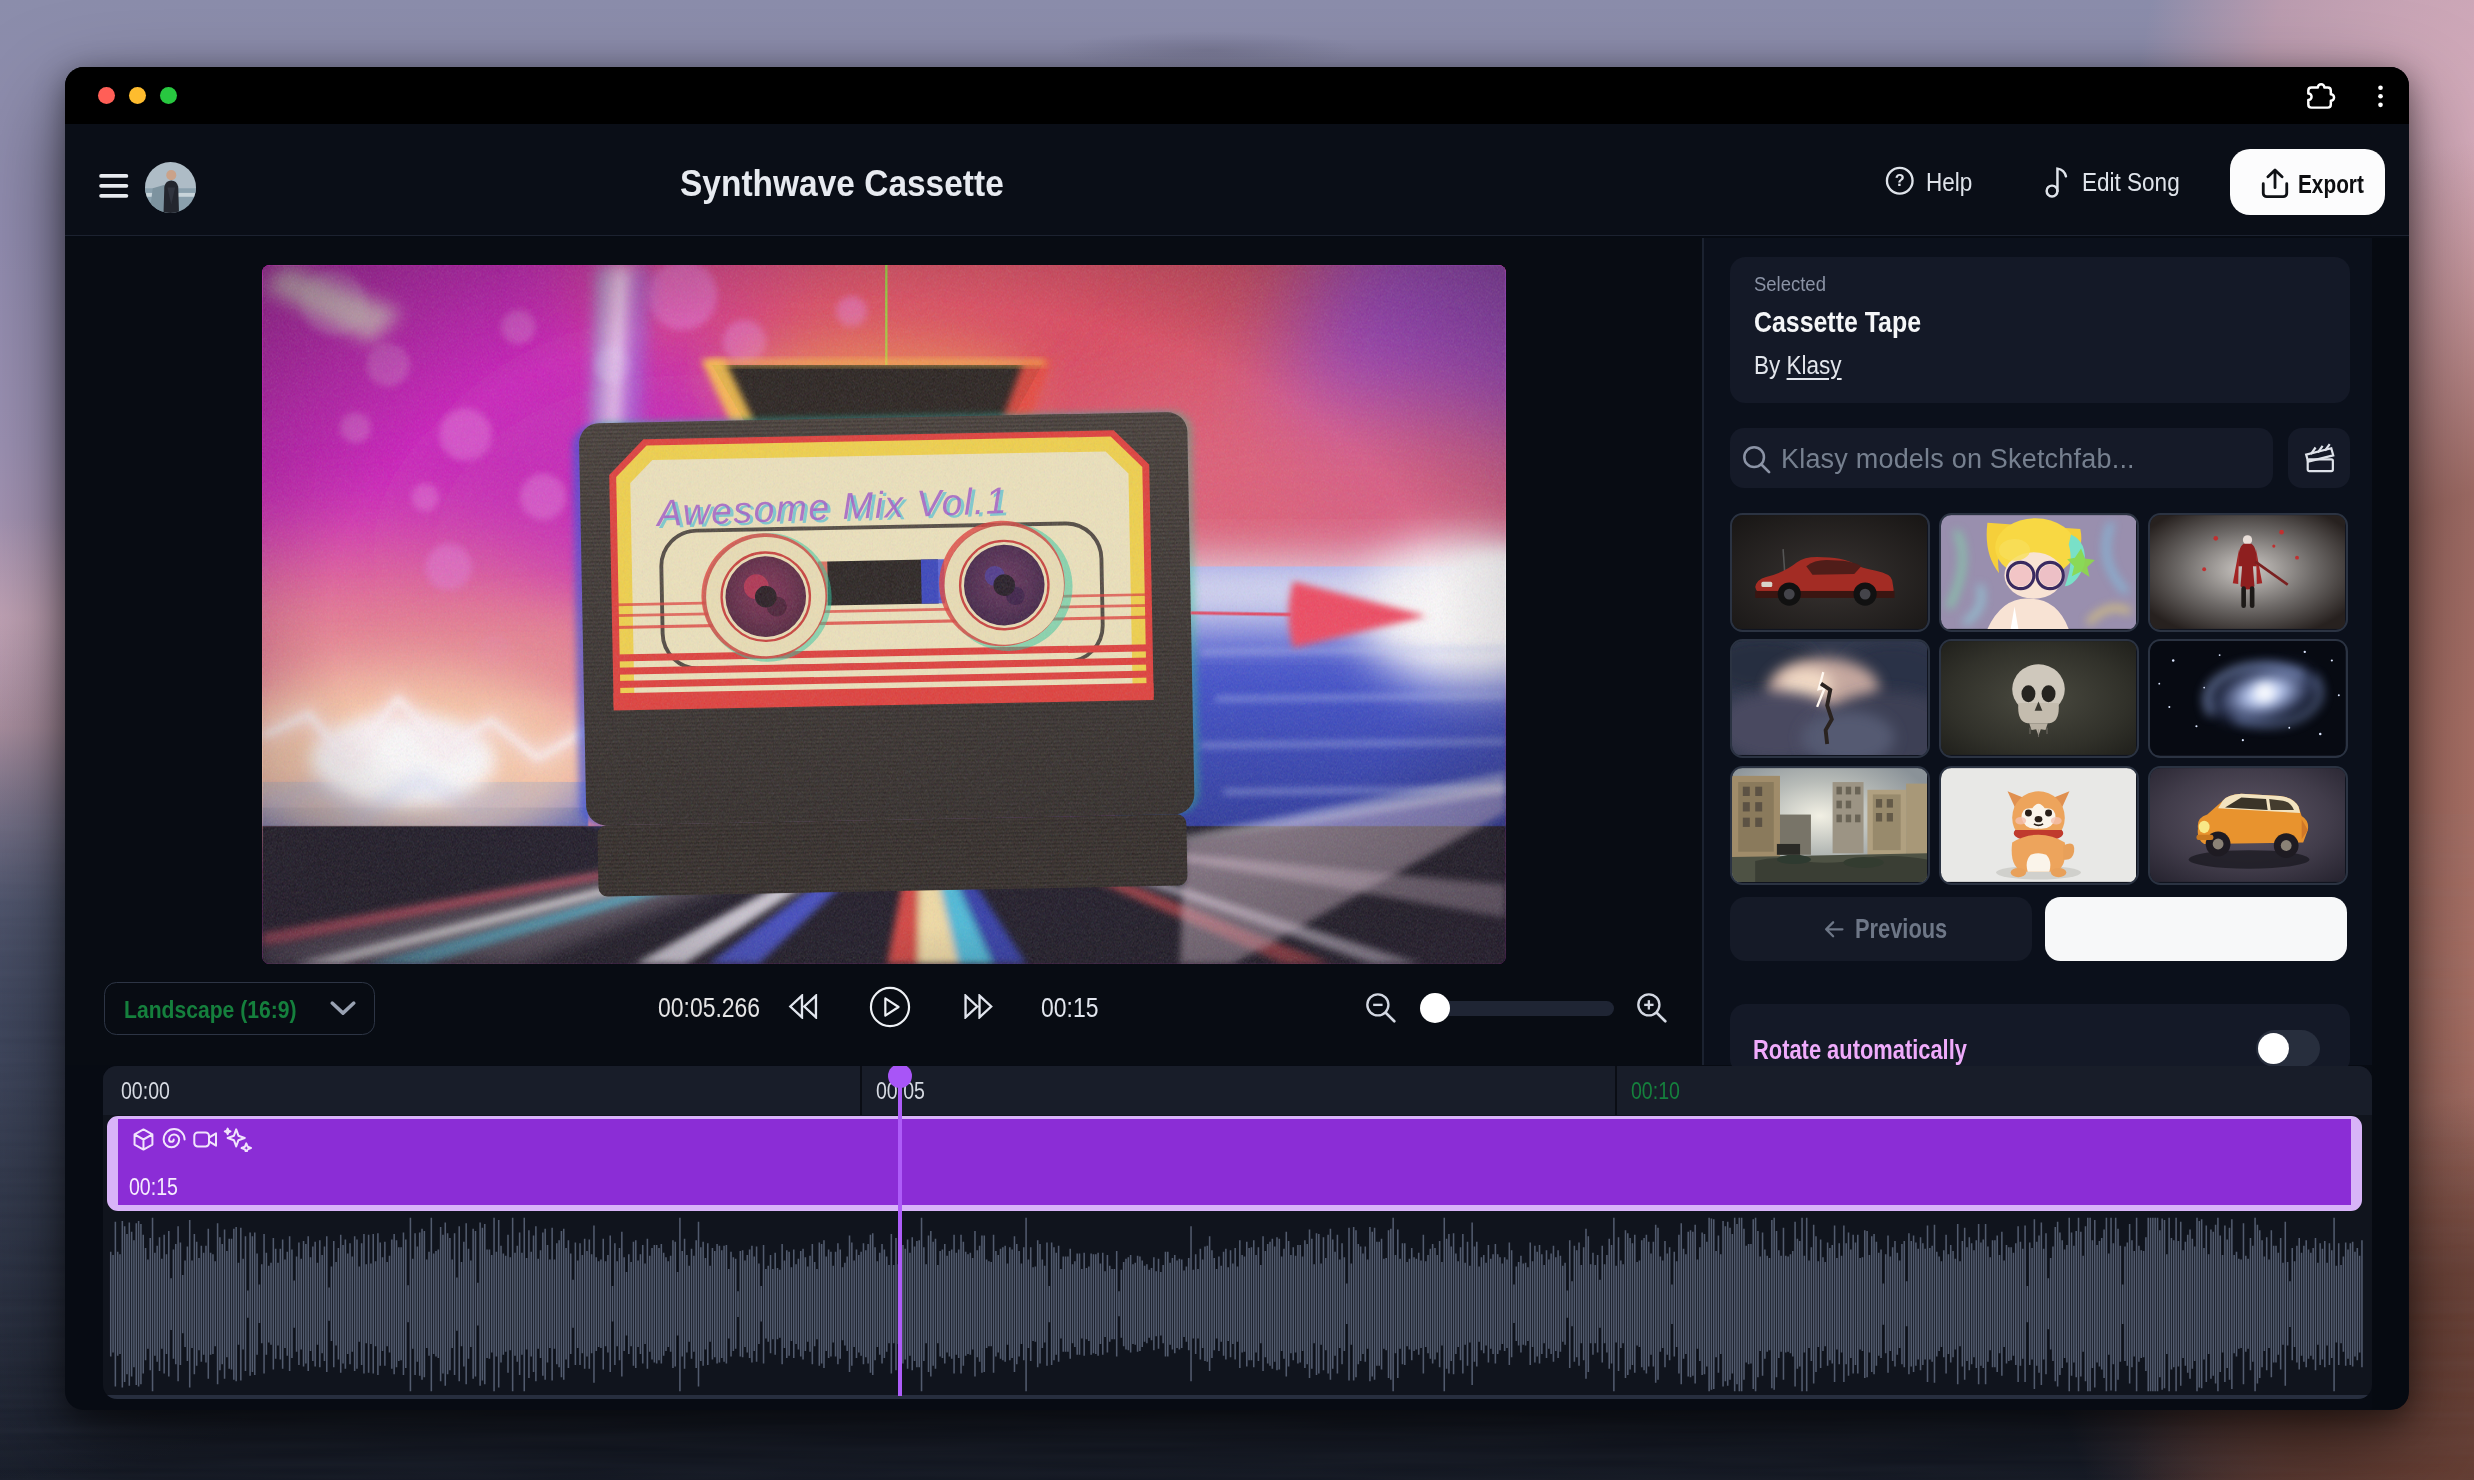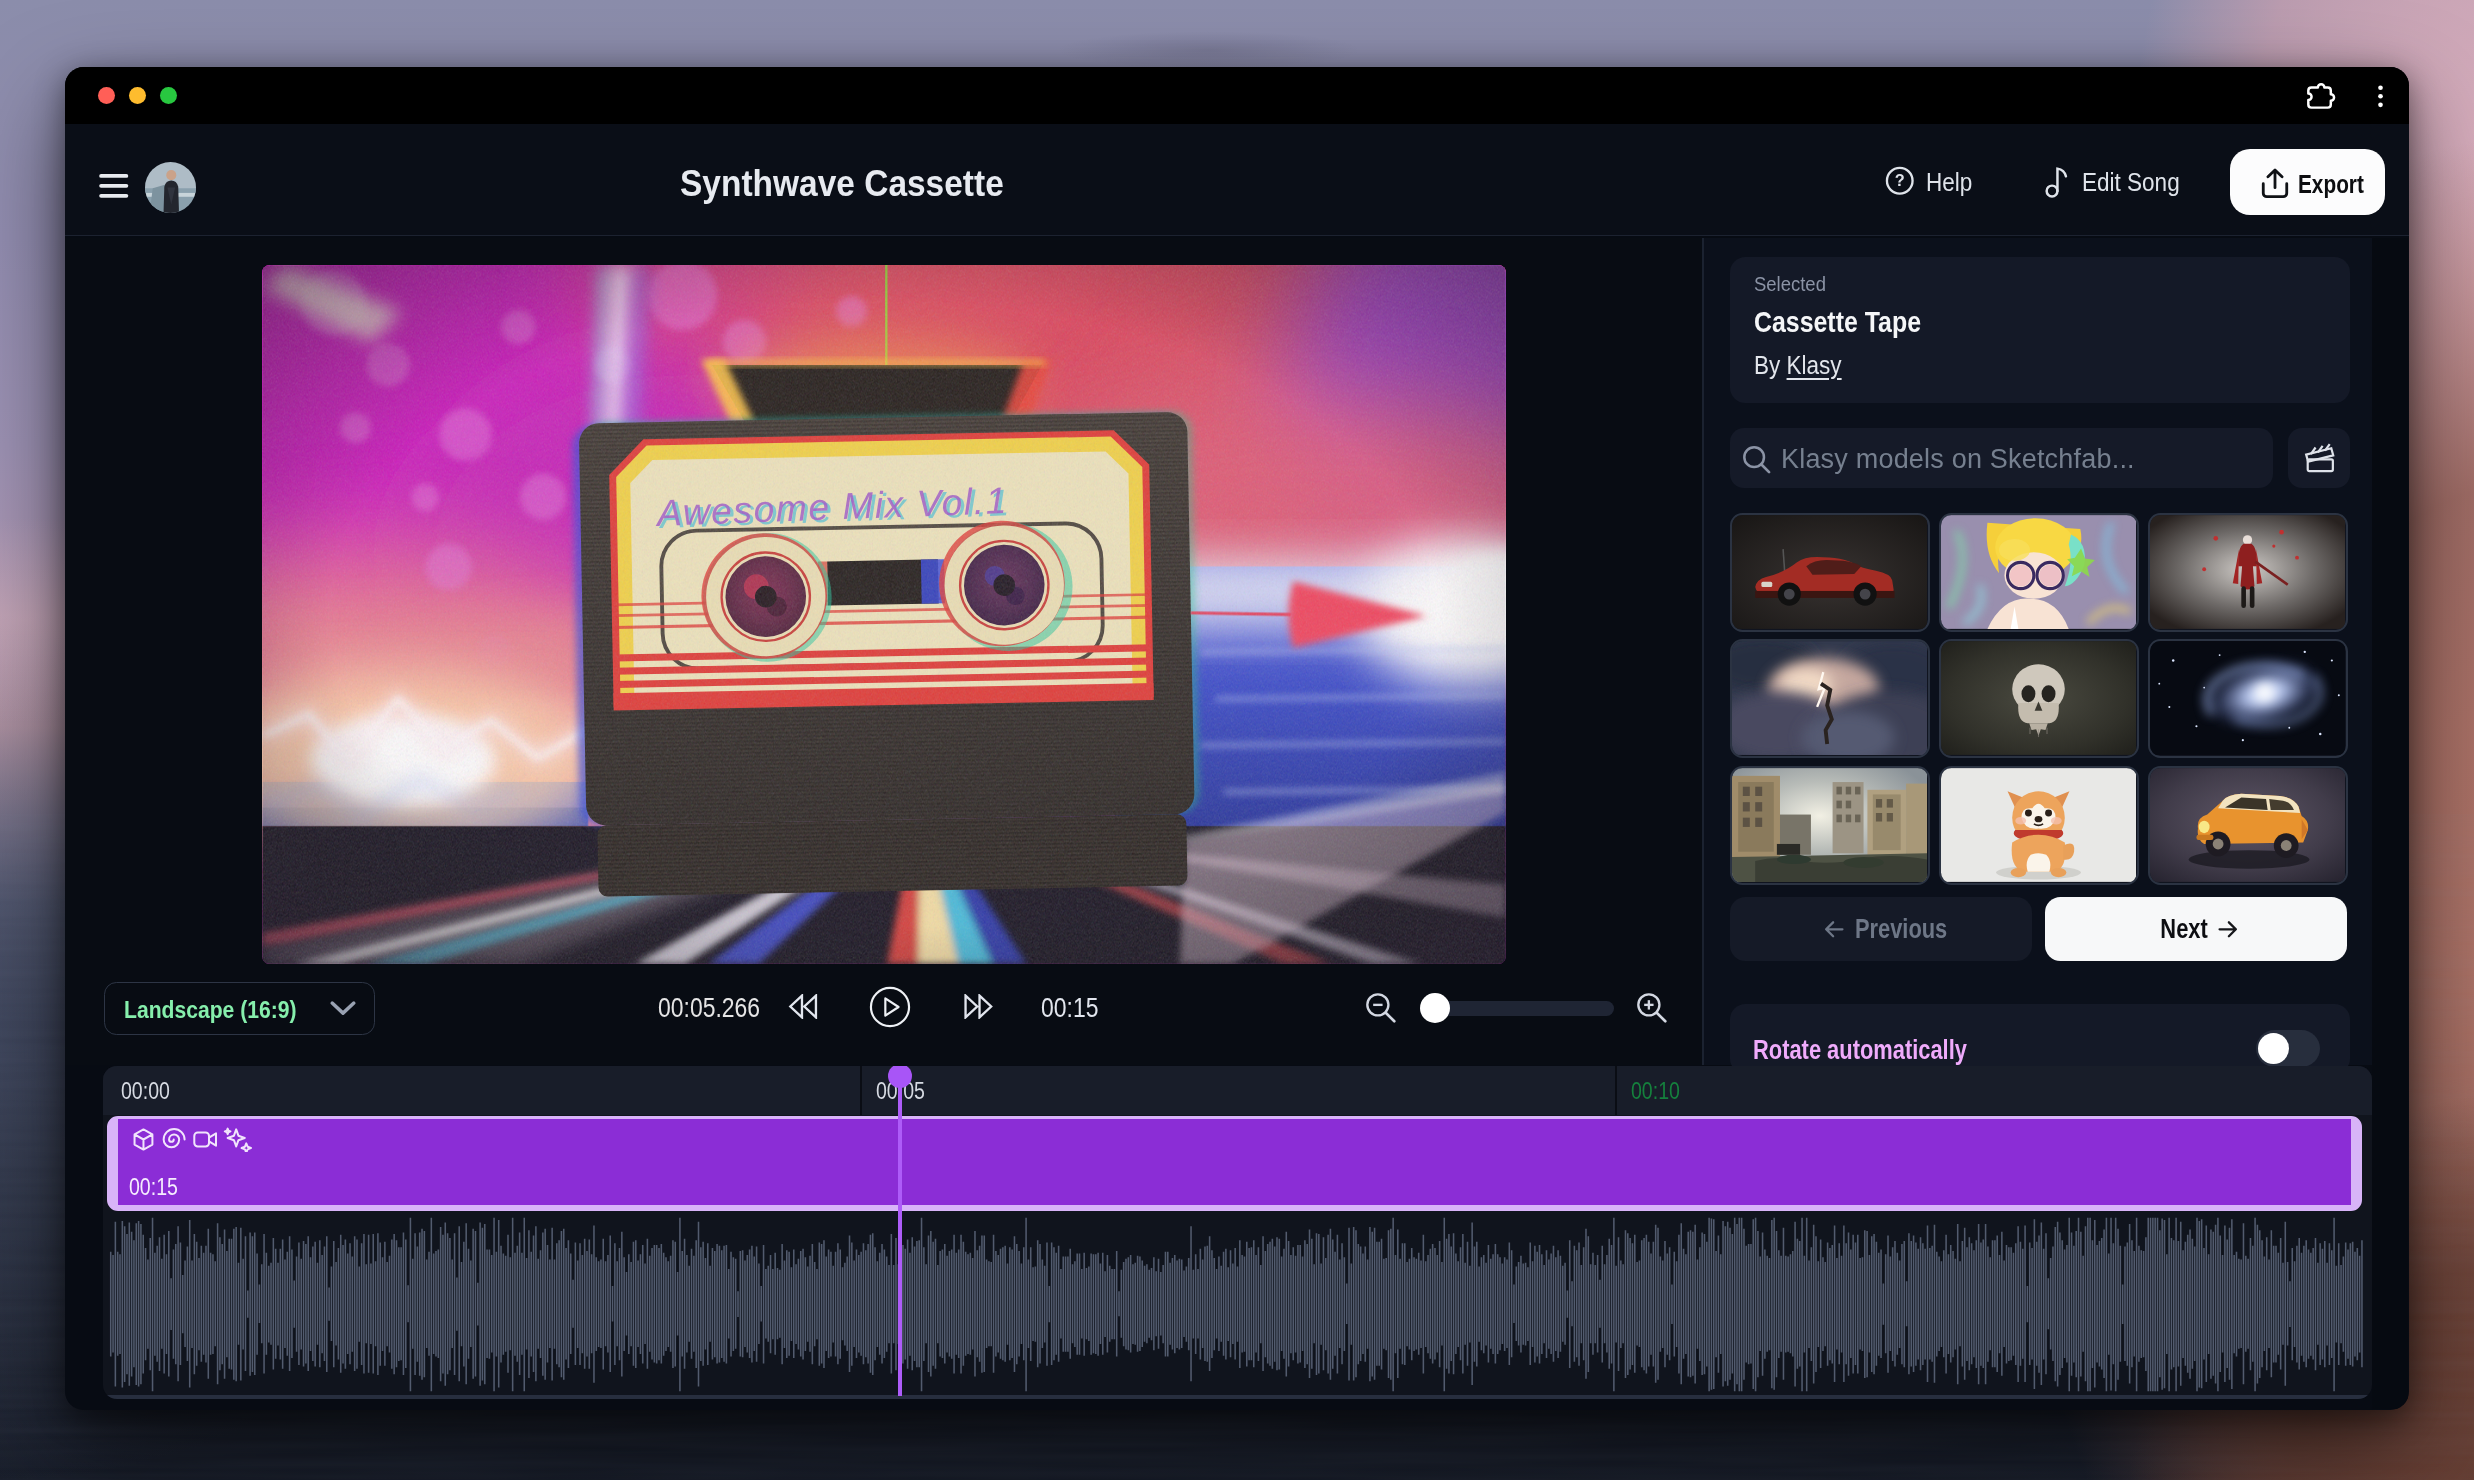--- a/index.html
+++ b/index.html
@@ -279,21 +279,21 @@
 </g>
 
 <line x1="1198" y1="449" x2="1327" y2="451" stroke="#e8304a" stroke-width="4" opacity="0.9"></line>
 <path d="M1330 408 Q1318 452 1330 494 L1502 453 Z" fill="#f23b55" filter="url(#b5)"></path>
 
 <rect width="1604" height="902" fill="url(#vign)"></rect>
 <rect width="1604" height="902" filter="url(#grain)" opacity="0.3"></rect>
 <rect width="1604" height="902" fill="#ffd8e8" opacity="0.04"></rect>
 </svg>
 <div class="abs" style="left:39px;top:915px;width:271px;height:53px;border:1.6px solid #2d3545;border-radius:12.4px;"></div>
-<div class="abs txt" style="left:59px;top:929px;font-size:24px;font-weight:700;color:#86efac;"><span class="sx">Landscape (16:9)</span></div>
+<div class="abs txt" style="left:59px;top:929px;font-size:24px;font-weight:700;color:#15803d;"><span class="sx">Landscape (16:9)</span></div>
 <svg class="abs" style="left:264px;top:933px;" width="28" height="17" viewBox="0 0 36 22">
       <polyline points="4,4 18,17 32,4" fill="none" stroke="#99a2b2" stroke-width="4.5" stroke-linecap="round" stroke-linejoin="round"></polyline>
     </svg>
 <div class="abs txt" style="left:564px;top:926px;width:140px;text-align:right;font-size:27px;color:#e5e5e5;"><span class="sxc" style="transform:scaleX(0.85);">00:05.266</span></div>
 <svg class="abs" style="left:723px;top:927px;" width="29.5" height="25" viewBox="0 0 38 32">
       <path d="M18 2 L3 16 L18 30 Z M36 2 L21 16 L36 30 Z" fill="none" stroke="#e2e6ee" stroke-width="3"></path>
     </svg>
 <svg class="abs" style="left:804px;top:919px;" width="42" height="42" viewBox="0 0 54 54">
       <circle cx="27" cy="27" r="24.5" fill="none" stroke="#eef1f5" stroke-width="2.8"></circle>
       <path d="M21 16 L38 27 L21 38 Z" fill="none" stroke="#eef1f5" stroke-width="2.8" stroke-linejoin="round"></path>
@@ -559,26 +559,20 @@
         <path d="M196 66 L204 80 196 92 Z" fill="#d07828"></path>
       </svg></div>
 <div class="abs" style="left:1665px;top:830px;width:302px;height:64px;background:#151a27;border-radius:15.5px;"></div>
 <div class="abs" style="left:1682px;top:830px;width:302px;height:64px;display:flex;align-items:center;justify-content:center;gap:11px;">
 <svg width="21" height="18.6" viewBox="0 0 27 24">
         <path d="M25 12 H4 M13 3 L4 12 L13 21" fill="none" stroke="#6e7787" stroke-width="3" stroke-linecap="round" stroke-linejoin="round"></path>
       </svg>
 <span class="txt" style="font-size:28px;font-weight:600;color:#6e7787;display:inline-block;transform:scaleX(0.78);transform-origin:0 50%;">Previous</span>
     </div>
 <div class="abs" style="left:1980px;top:830px;width:302px;height:64px;background:#f7f8f9;border-radius:15.5px;"></div>
-<div class="abs" style="left:1977px;top:830px;width:302px;height:64px;display:flex;align-items:center;justify-content:center;gap:10px;">
-<span class="txt" style="font-size:28px;font-weight:600;color:#0d0e12;display:inline-block;transform:scaleX(0.78);transform-origin:100% 50%;">Next</span>
-<svg width="21" height="18.6" viewBox="0 0 27 24">
-        <path d="M2 12 H23 M14 3 L23 12 L14 21" fill="none" stroke="#16171b" stroke-width="3" stroke-linecap="round" stroke-linejoin="round"></path>
-      </svg>
-    </div>
 <div class="abs" style="left:1665px;top:937px;width:620px;height:70px;background:#141927;border-radius:15.5px;"></div>
 <div class="abs txt" style="left:1688px;top:968px;font-size:27px;font-weight:700;color:#f0abfc;"><span class="sx" style="transform:scaleX(0.81);">Rotate automatically</span></div>
 <div class="abs" style="left:2191px;top:963px;width:64px;height:37px;border-radius:18.6px;background:#272e3d;"></div>
 <div class="abs" style="left:2193px;top:966px;width:31px;height:31px;border-radius:50%;background:#fff;"></div>
 <div class="abs" style="left:38px;top:999px;width:2269px;height:333px;background:#10141d;border-radius:14px;overflow:hidden;">
 <div class="abs" style="left:0;top:0;width:2269px;height:49px;background:#181d29;"></div>
 <div class="abs" style="left:757px;top:0;width:1.6px;height:49px;background:#0a0d14;"></div>
 <div class="abs" style="left:1512px;top:0;width:1.6px;height:49px;background:#0a0d14;"></div>
 <div class="abs txt" style="left:18px;top:12.4px;font-size:23px;color:#d6dae2;"><span class="sx" style="transform:scaleX(0.85);">00:00</span></div>
 <div class="abs txt" style="left:773px;top:12.4px;font-size:23px;color:#d6dae2;"><span class="sx" style="transform:scaleX(0.85);">00:05</span></div>

